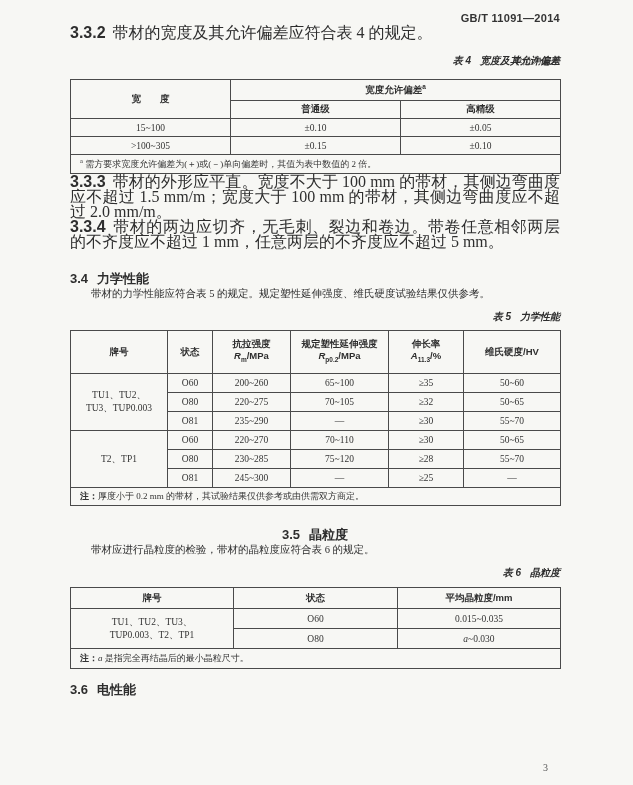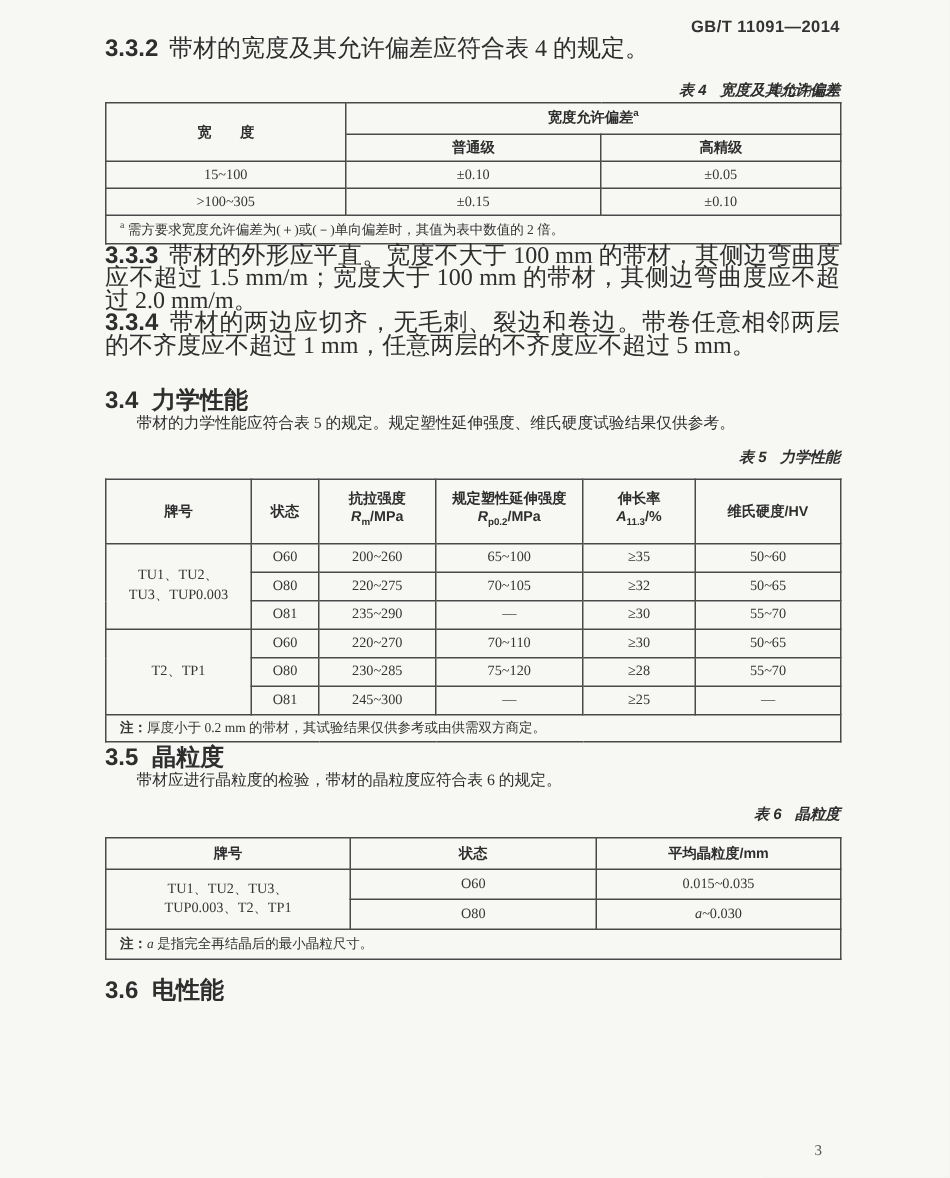--- a/index.html
+++ b/index.html
@@ -39,26 +39,26 @@
     white-space: nowrap;
   }
   .c332 { margin-top: 19px; }
   .c333 { margin-top: 13px; }
   .c334 { margin-top: 2px; }
 
   .sec-heading {
     margin: 0;
     font-family: "Liberation Sans", "DejaVu Sans", sans-serif;
     font-weight: bold;
-    font-size: 16px;
+    font-size: 13px;
     line-height: 15px;
   }
   .sec-heading .snum { margin-right: 9px; }
   .h34 { margin-top: 22px; }
-  .h35 { margin-top: 3px; }
+  .h35 { margin-top: 21px; text-align: center; }
   .h36 { margin-top: 13px; }
 
   p.body-para {
     margin: 0;
     font-size: 10.5px;
     line-height: 15px;
     text-indent: 21px;
     text-align: justify;
   }
   .p34 { margin-top: 8px; }
@@ -99,21 +99,21 @@
     border: 1px solid #4a4a4a;
     text-align: center;
     vertical-align: middle;
     padding: 1px 3px;
   }
   table.gbt td.th {
     font-family: "Liberation Sans", "DejaVu Sans", sans-serif;
     font-weight: bold;
     color: #2e2e2e;
   }
-  .t4 { margin-top: 0; border-radius: 24px; }
+  .t4 { margin-top: 11px; border-radius: 24px; }
   .t5 { margin-top: 6px; }
   .t6 { margin-top: 7px; }
 
   td.note-cell {
     text-align: left !important;
     font-size: 9px;
     padding: 2px 6px 2px 9px !important;
   }
   .note-label {
     font-family: "Liberation Sans", "DejaVu Sans", sans-serif;

